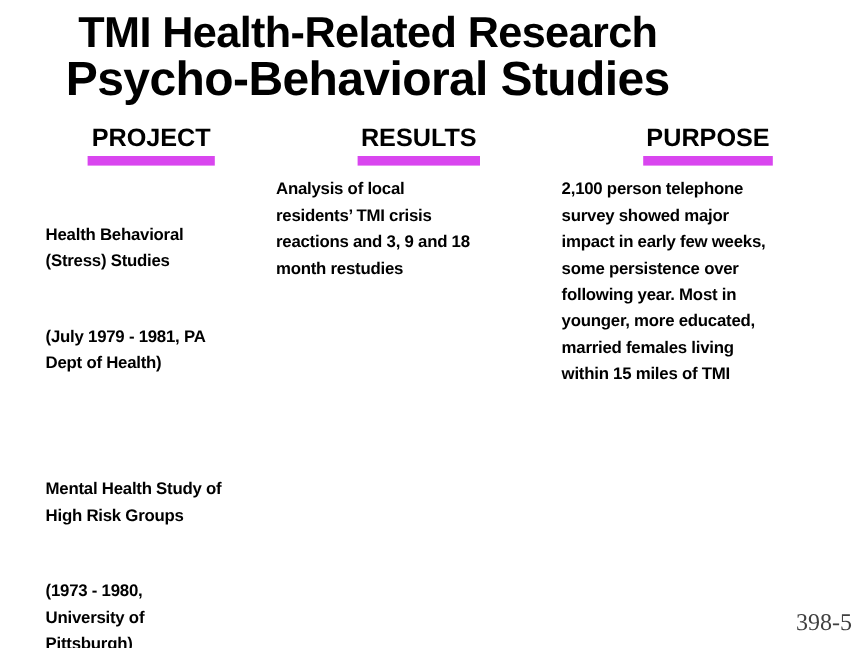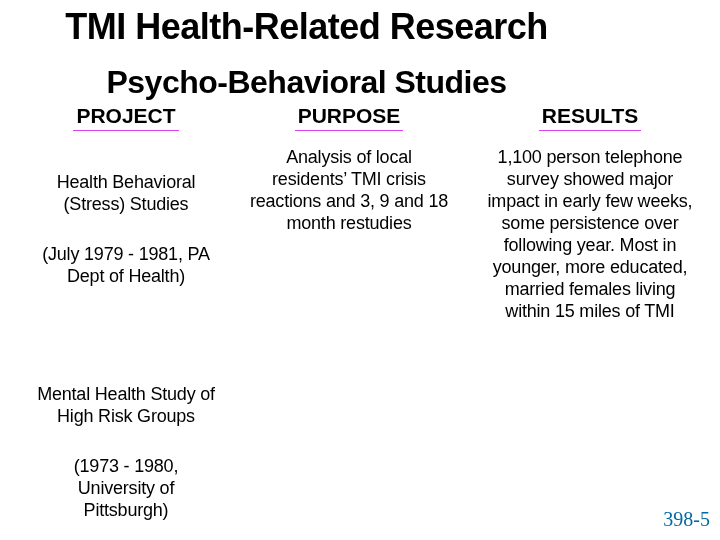--- a/index.html
+++ b/index.html
@@ -24,111 +24,110 @@
     text-align: center;
   }
   .title {
     margin: 0;
     font-size: 36px;
     line-height: 42px;
     font-weight: bold;
     letter-spacing: -0.5px;
   }
   .subtitle {
-    margin: 16px;
-    font-size: 32px;
+    margin: 0;
+    font-size: 40px;
     line-height: 37px;
     font-weight: bold;
     letter-spacing: -0.5px;
   }
   .header-row {
     position: absolute;
     top: 103px;
     left: 22px;
     display: grid;
     grid-template-columns: 208px 238px 244px;
   }
   .header-cell {
     text-align: center;
     font-size: 21px;
     line-height: 26px;
     font-weight: bold;
   }
   .colhead {
     display: inline-block;
-    border-bottom: 1px solid #d946ef;
+    border-bottom: 8px solid #d946ef;
     padding: 0 3px 1px 3px;
   }
   .body-row {
     position: absolute;
     left: 22px;
     display: grid;
     grid-template-columns: 208px 238px 244px;
   }
   .row1 { top: 146px; }
   .row2 { top: 358px; }
   .cell {
-    font-size: 18px;
+    font-size: 14px;
     line-height: 22px;
-    font-weight: normal;
+    font-weight: bold;
     white-space: pre-line;
     letter-spacing: -0.2px;
-    text-align: center;
   }
   .para {
-    margin: 3px;
+    margin: 16px;
     white-space: pre-line;
   }
   .para.detail {
     margin-top: 3px;
   }
   .slide-number {
     position: absolute;
     right: 10px;
     bottom: 10px;
     font-family: "Liberation Serif", serif;
     font-size: 20px;
     line-height: 22px;
-    color: #0369a1;
+    color: #404040;
   }
 </style>
 </head>
 <body>
 
 <div class="slide">
 
   <header class="title-block">
     <h1 class="title">TMI Health-Related Research</h1>
     <h2 class="subtitle">Psycho-Behavioral Studies</h2>
   </header>
 
   <div class="header-row">
     <div class="header-cell">
       <span class="colhead">PROJECT</span>
     </div>
     <div class="header-cell">
-      <span class="colhead">PURPOSE</span>
+      <span class="colhead">RESULTS</span>
     </div>
     <div class="header-cell">
-      <span class="colhead">RESULTS</span>
+      <span class="colhead">PURPOSE</span>
     </div>
   </div>
 
   <div class="body-row row1">
     <div class="cell">
       <p class="para">Health Behavioral
 (Stress) Studies</p>
       <p class="para detail">(July 1979 - 1981, PA
 Dept of Health)</p>
     </div>
     <div class="cell">Analysis of local
 residents’ TMI crisis
 reactions and 3, 9 and 18
 month restudies</div>
-    <div class="cell">1,100 person telephone
+    <div class="cell">2,100 person telephone
 survey showed major
 impact in early few weeks,
 some persistence over
 following year. Most in
 younger, more educated,
 married females living
 within 15 miles of TMI</div>
   </div>
 
   <div class="body-row row2">

